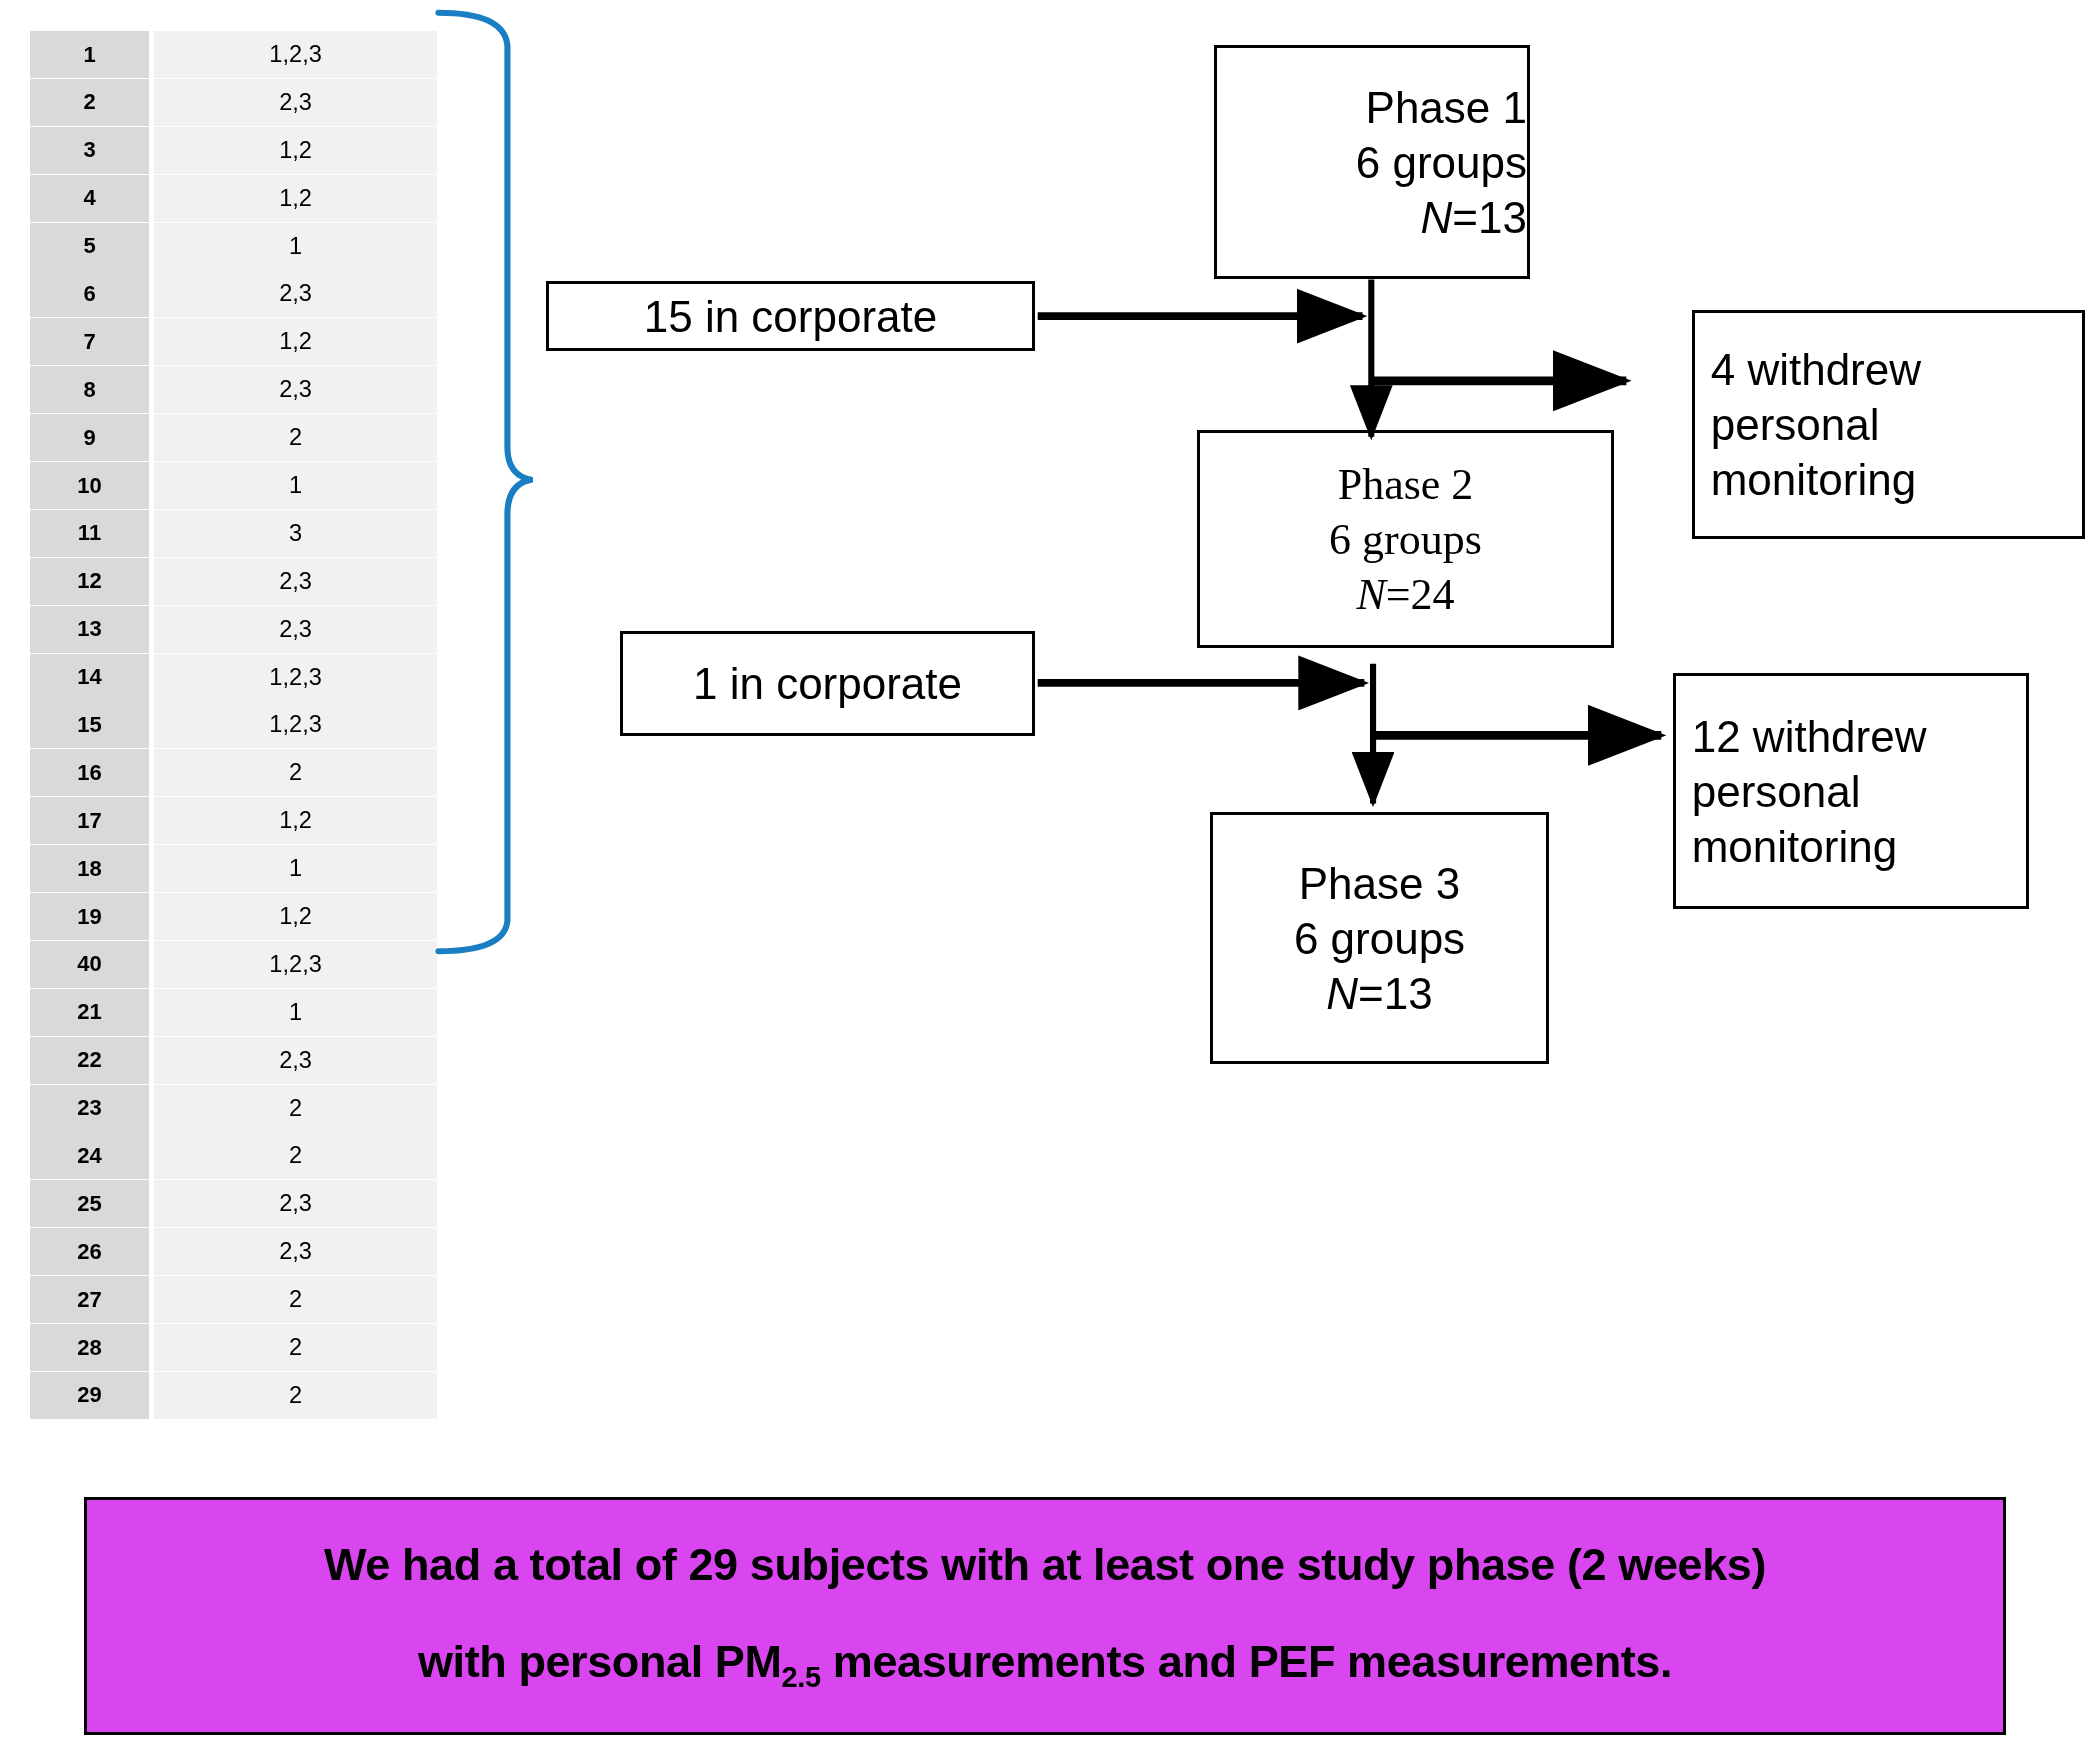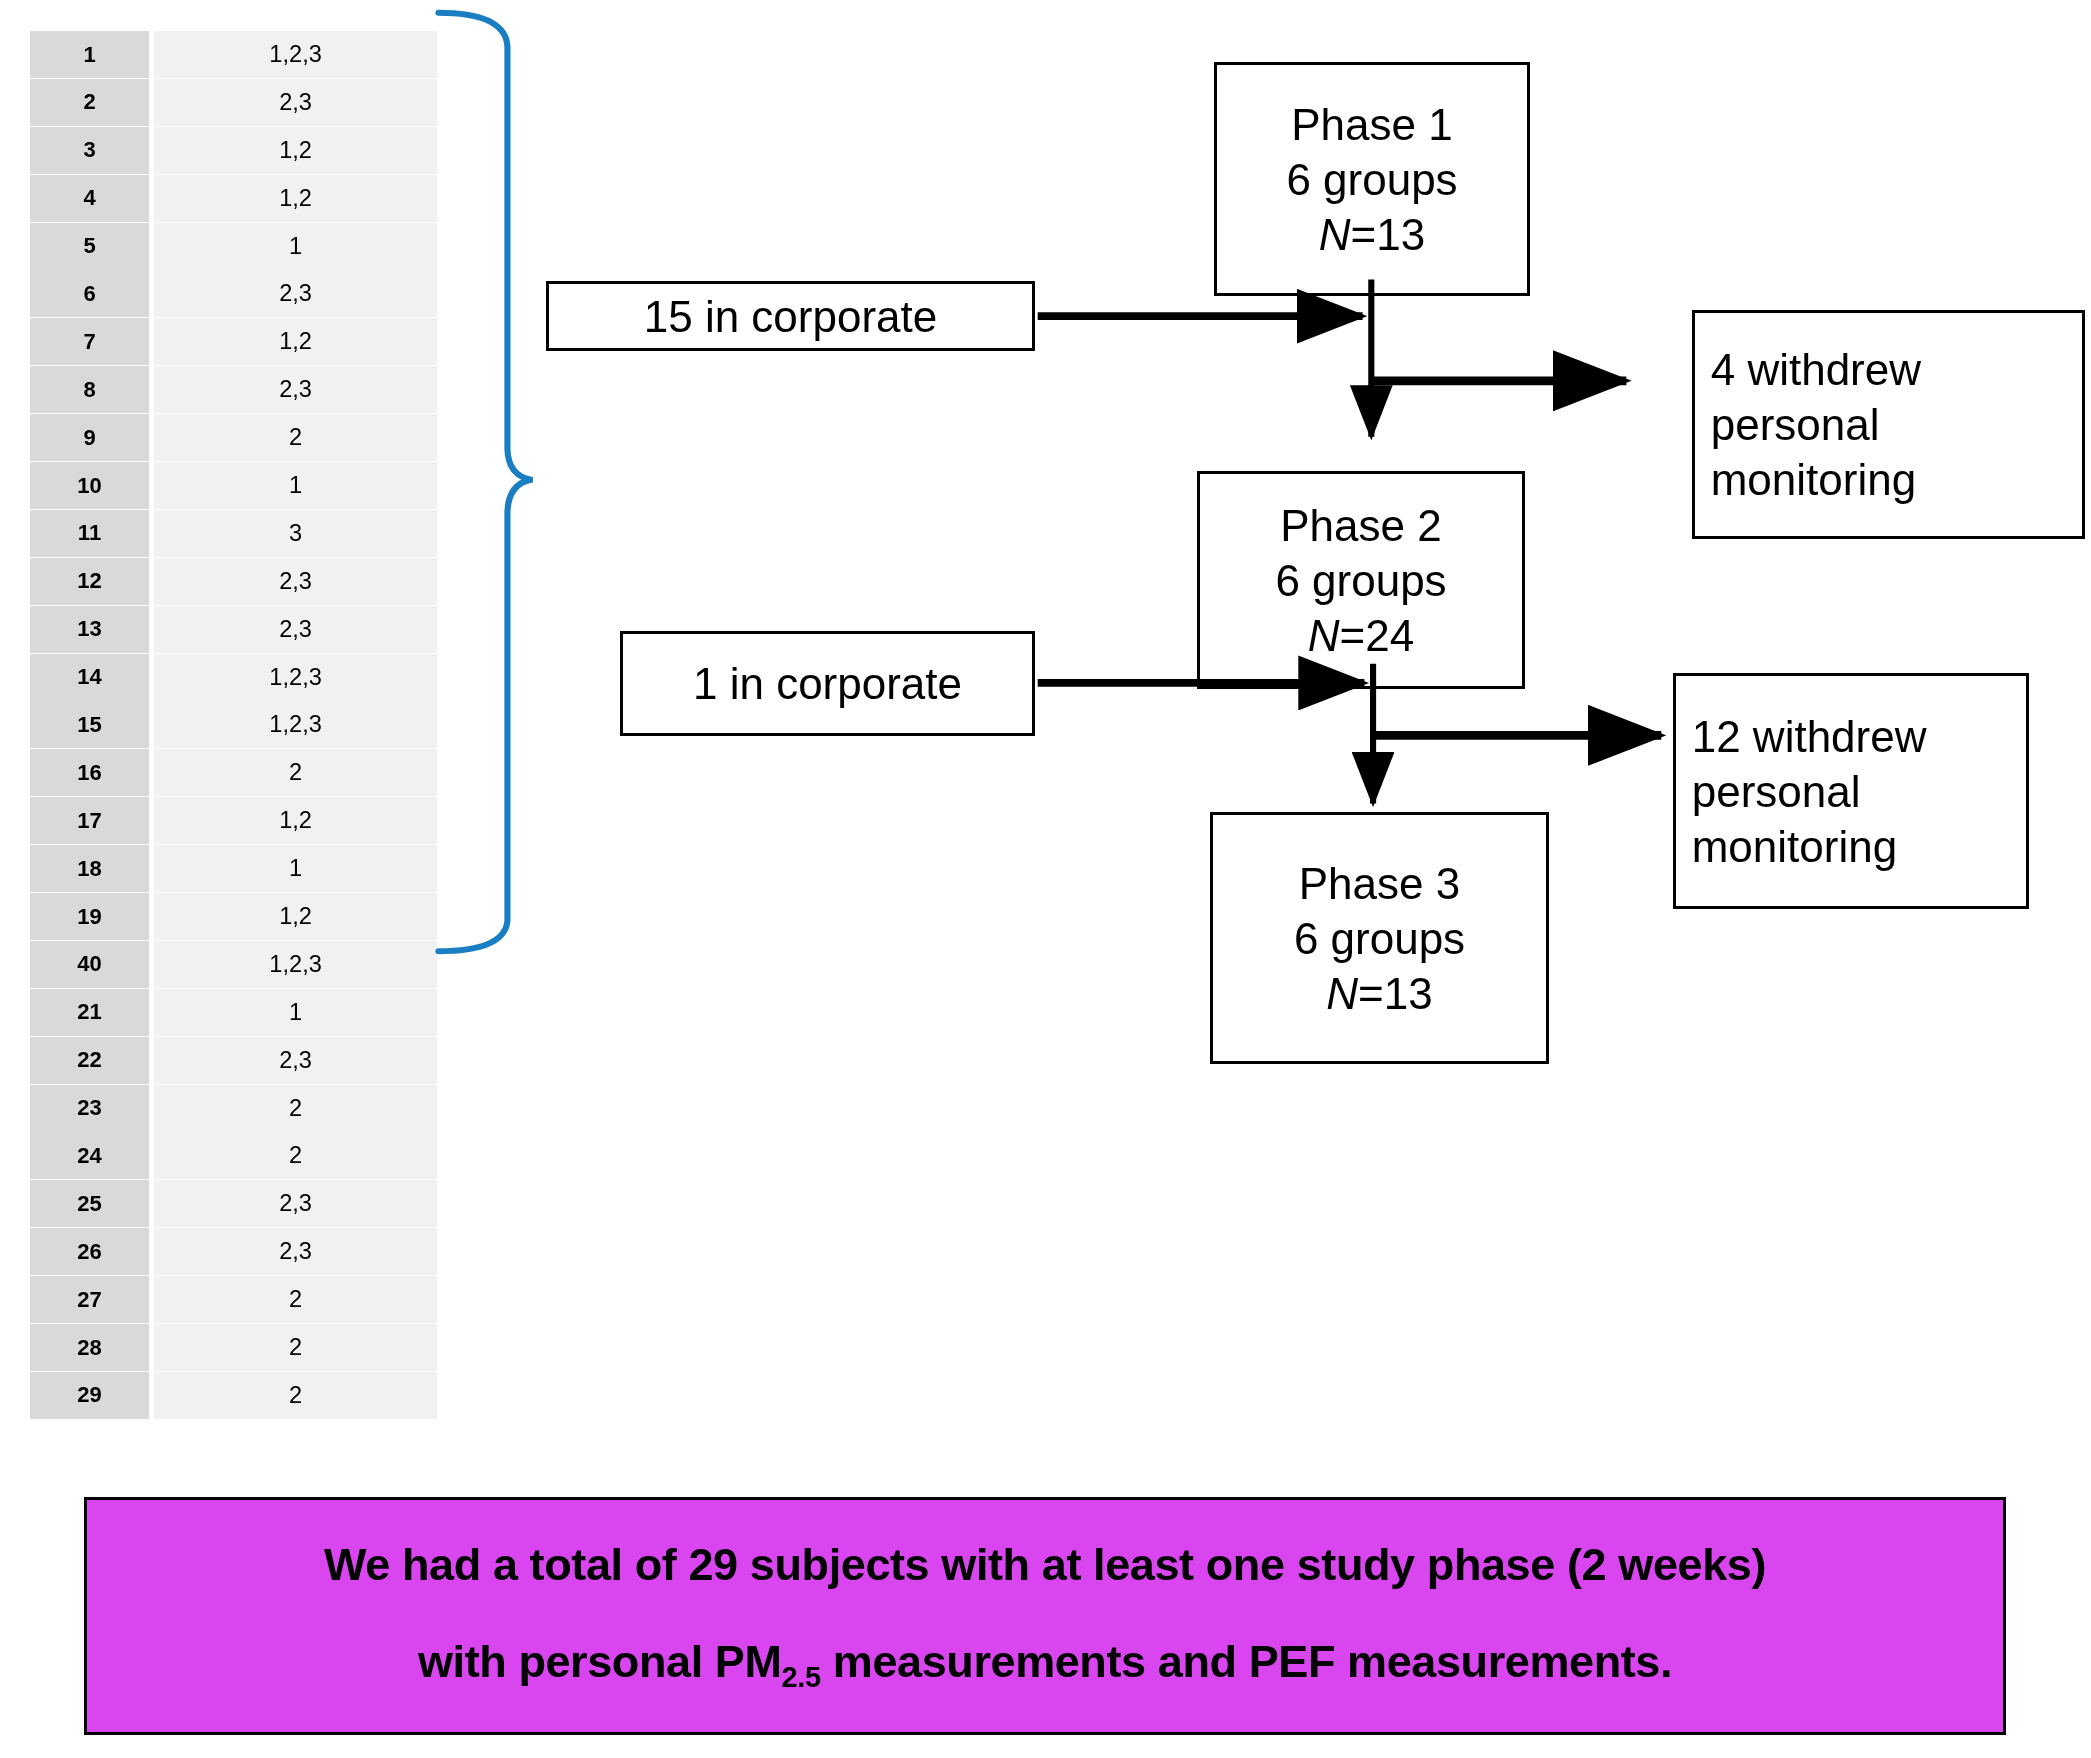--- a/index.html
+++ b/index.html
@@ -85,22 +85,22 @@
   .fbox.left-align {
     align-items: flex-start;
     justify-content: center;
     padding-left: 15.7px;
   }
   .fbox.left-align .line {
     text-align: left;
   }
   .ital { font-style: italic; }
 
-  #box-phase1 { left: 1214px; top: 62px;  width: 316px; height: 234px; }
-  #box-phase2 { left: 1197px; top: 471px; width: 328px; height: 218px; }
+  #box-phase1 { left: 1214px; top: 45px;  width: 316px; height: 234px; align-items: flex-end; }
+  #box-phase2 { left: 1197px; top: 430px; width: 417px; height: 218px; font-family: Liberation Serif, serif; }
   #box-phase3 { left: 1210px; top: 812px; width: 339px; height: 252px; }
   #box-corp15 { left: 546px;  top: 281px; width: 489px; height: 70px; }
   #box-corp1  { left: 620px;  top: 631px; width: 415px; height: 105px; }
   #box-with4  { left: 1692px; top: 310px; width: 393px; height: 229px; }
   #box-with12 { left: 1673px; top: 673px; width: 356px; height: 236px; }
 
   #box-phase1 .line, #box-phase2 .line, #box-phase3 .line { text-align: center; }
 
   
   #arrows {

